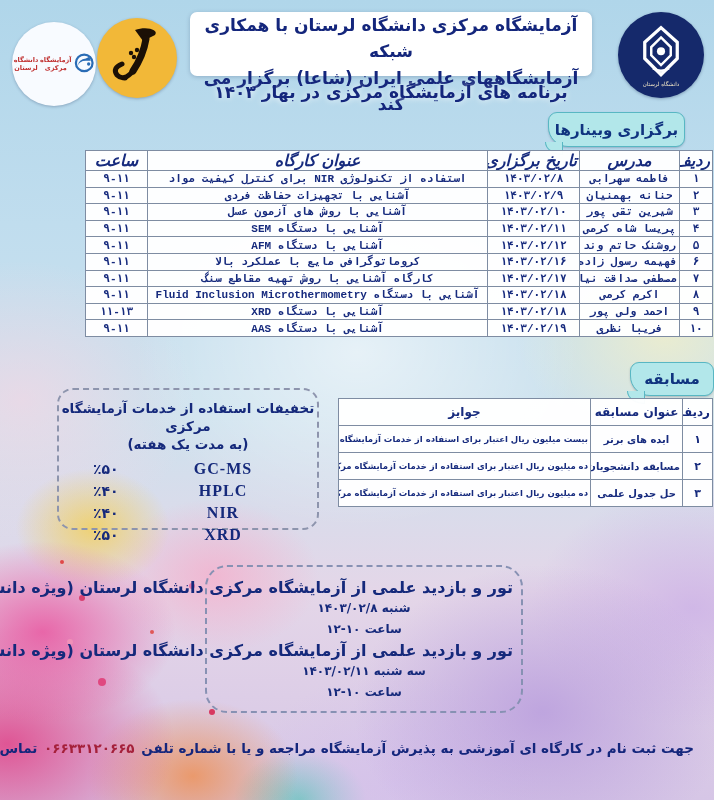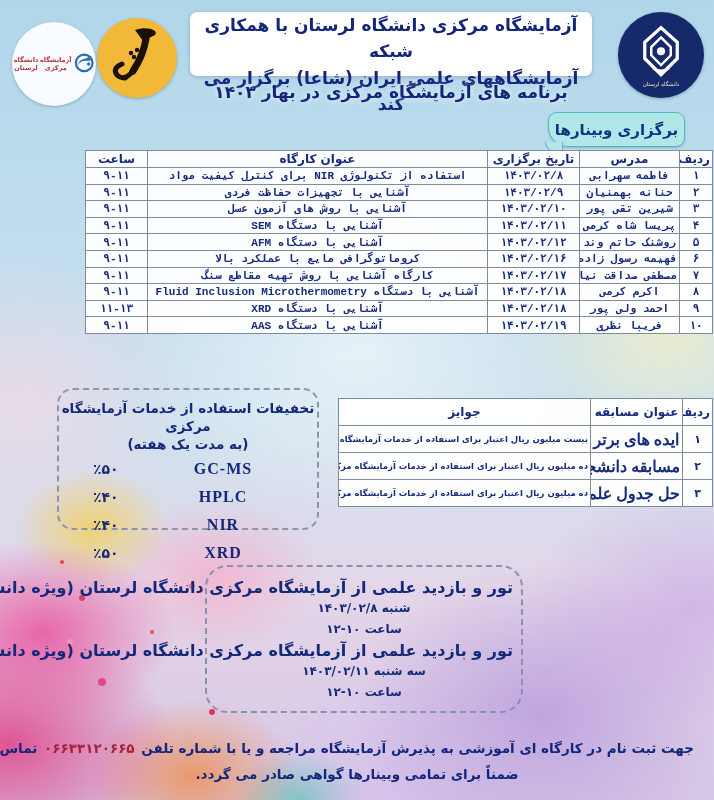--- a/index.html
+++ b/index.html
@@ -44,35 +44,35 @@
     display:flex;align-items:center;justify-content:center;box-shadow:0 1px 2px rgba(30,60,90,.25);}
   .ribbon span{font-size:15px;font-weight:bold;color:#10337f;}
   .ribbon.webinars{left:548px;top:112px;width:135px;height:33px;}
   .ribbon.contest{left:630px;top:362px;width:82px;height:32px;}
   .ribbon::after{content:"";position:absolute;left:-4px;bottom:-9px;width:16px;height:12px;background:#b2e7ea;
     border:1.5px solid #58b7c3;border-top:none;border-radius:0 0 0 100%;}
   
   table{border-collapse:collapse;background:rgba(255,255,255,.97);}
   td,th{border:1px solid #7e8ca2;color:#172b7e;font-weight:bold;text-align:center;vertical-align:middle;padding:0 2px;overflow:hidden;white-space:nowrap;}
   .webinar-table{position:absolute;left:85px;top:150px;width:627px;table-layout:fixed;border:1.5px solid #5a6b85;}
-  .webinar-table th{font-size:12px;height:16px;}
+  .webinar-table th{font-size:16px;height:16px;font-style:italic;}
   .webinar-table td{font-size:11px;height:15.6px;font-family:Liberation Mono, monospace;}
   .competition-table{position:absolute;left:338px;top:398px;width:374px;table-layout:fixed;border:1.5px solid #5a6b85;}
   .competition-table th{font-size:12px;height:26px;}
   .competition-table td{height:26px;}
-  .competition-table td.ct-title{font-size:16px;font-family:Liberation Serif, serif;}
+  .competition-table td.ct-title{font-size:10px;}
   .competition-table td.ct-prize{font-size:8.5px;}
   .competition-table td.ct-num{font-size:11px;}
   .ltr{direction:ltr;unicode-bidi:embed;}
   
   .discounts{position:absolute;left:57px;top:388px;width:262px;height:142px;border:2.5px dashed #8d94ad;border-radius:16px;
     padding-top:9px;box-sizing:border-box;}
   .disc-title{font-size:13.5px;font-weight:bold;color:#15297b;text-align:center;line-height:1.35;}
   .disc-rows{margin-top:6px;}
-  .disc-row{position:relative;height:22px;margin-top:6px;}
+  .disc-row{position:relative;height:22px;}
   .disc-pct{position:absolute;left:34px;top:1px;font-size:14px;font-weight:bold;color:#15297b;}
   .disc-svc{display:block;margin-left:70px;width:calc(100% - 70px);text-align:center;font-size:16px;font-weight:bold;color:#15297b;
     font-family:"Liberation Serif","DejaVu Serif",serif;letter-spacing:1px;}
   
   .tours{position:absolute;left:205px;top:565px;width:318px;height:148px;border:2.5px dashed #8791b3;border-radius:22px;
     box-sizing:border-box;padding:10px 8px;text-align:center;}
   .tour-line{font-size:16px;font-weight:bold;color:#15297b;line-height:21px;white-space:nowrap;}
   .tour-sub{font-size:12px;font-weight:bold;color:#15297b;line-height:21px;}
   
   .footer{position:absolute;left:20px;top:735px;width:674px;text-align:center;}
@@ -210,20 +210,23 @@
     <tr>
       <td>۱۰</td>
       <td>فریبا نظری</td>
       <td class="ltr">۱۴۰۳/۰۲/۱۹</td>
       <td>آشنایی با دستگاه AAS</td>
       <td class="ltr">۹-۱۱</td>
     </tr>
   </tbody>
     </table>
 
+  <div class="ribbon contest">
+    <span>مسابقه</span>
+  </div>
 
   <table class="competition-table">
     <colgroup>
         <col style="width:30px">
         <col style="width:92px">
         <col style="width:252px">
       </colgroup>
     <tbody>
         <tr>
       <th>ردیف</th>
@@ -279,15 +282,14 @@
     <div class="tour-sub">سه شنبه ۱۴۰۳/۰۲/۱۱</div>
     <div class="tour-sub">ساعت ۱۰-۱۲</div>
   </div>
 
   <div class="footer">
     <div class="f1">
       <span>جهت ثبت نام در کارگاه ای آموزشی به پذیرش آزمایشگاه مراجعه و یا با شماره تلفن</span>
       <span class="phone ltr">۰۶۶۳۳۱۲۰۶۶۵</span>
       <span>تماس حاصل فرمایید.</span>
     </div>
-    <div class="f2">ضمناً برای تمامی وبینارها گواهی صادر می گردد.</div>
   </div>
 </div>
 
 </body></html>

